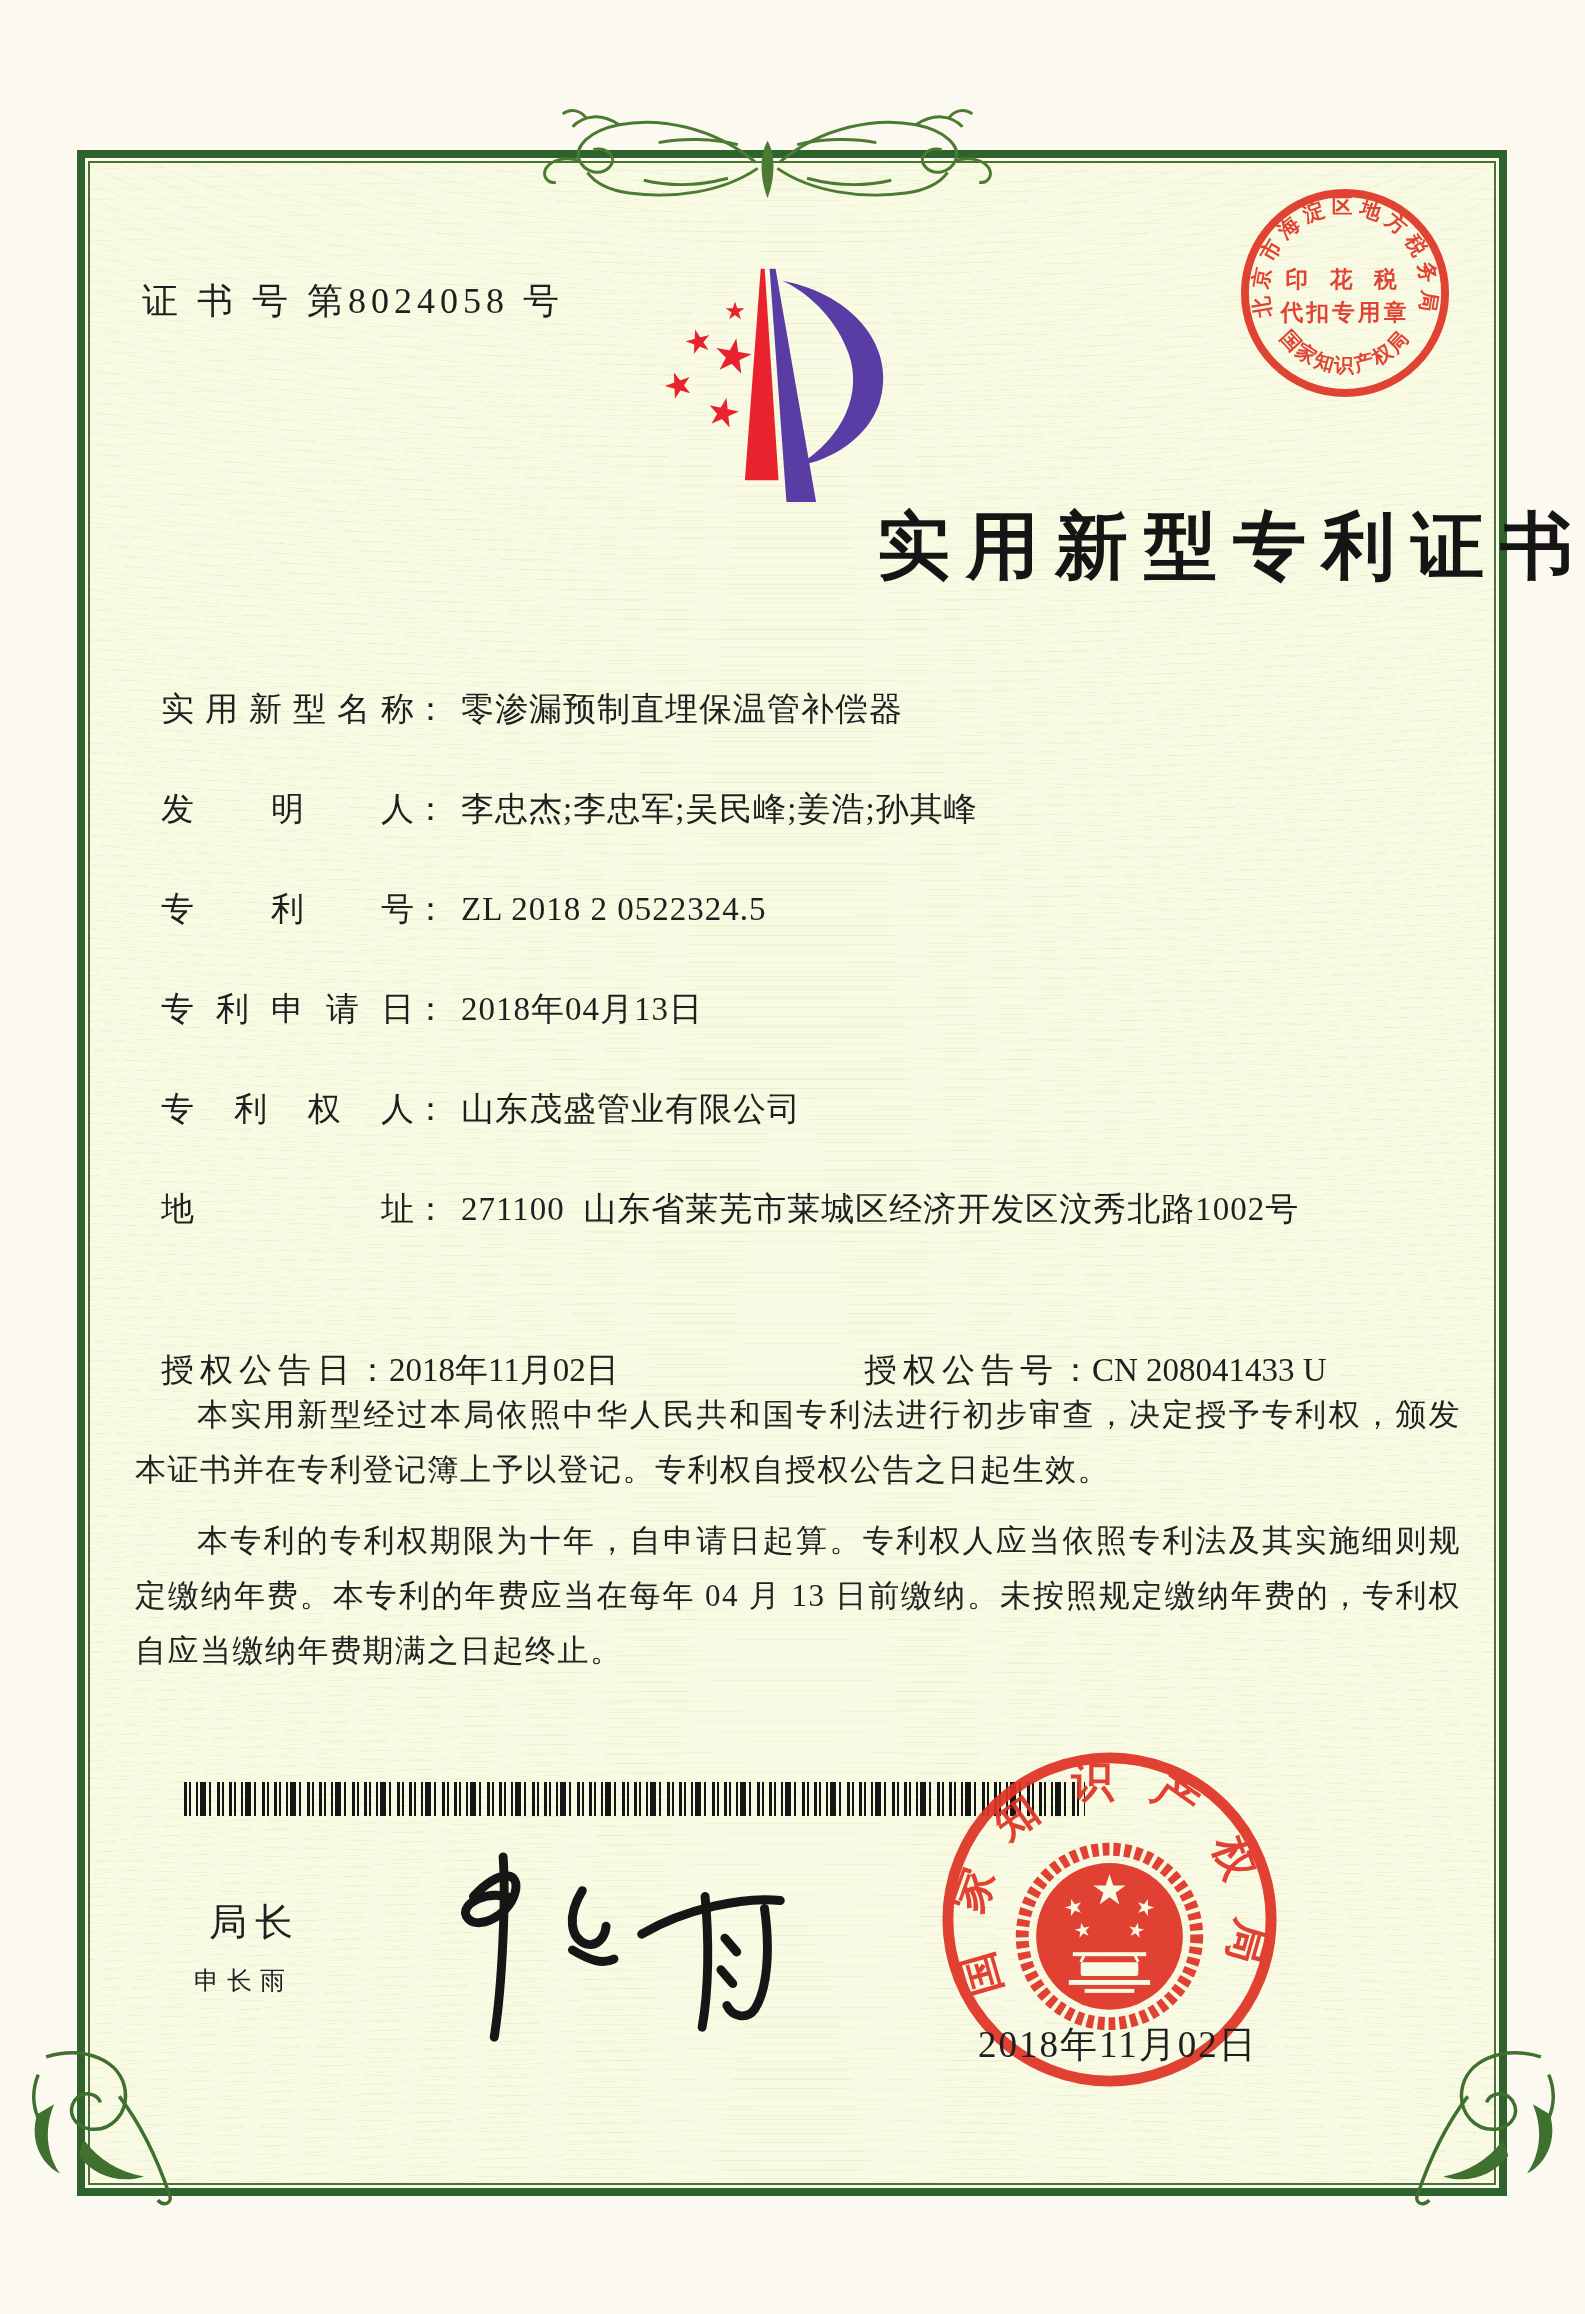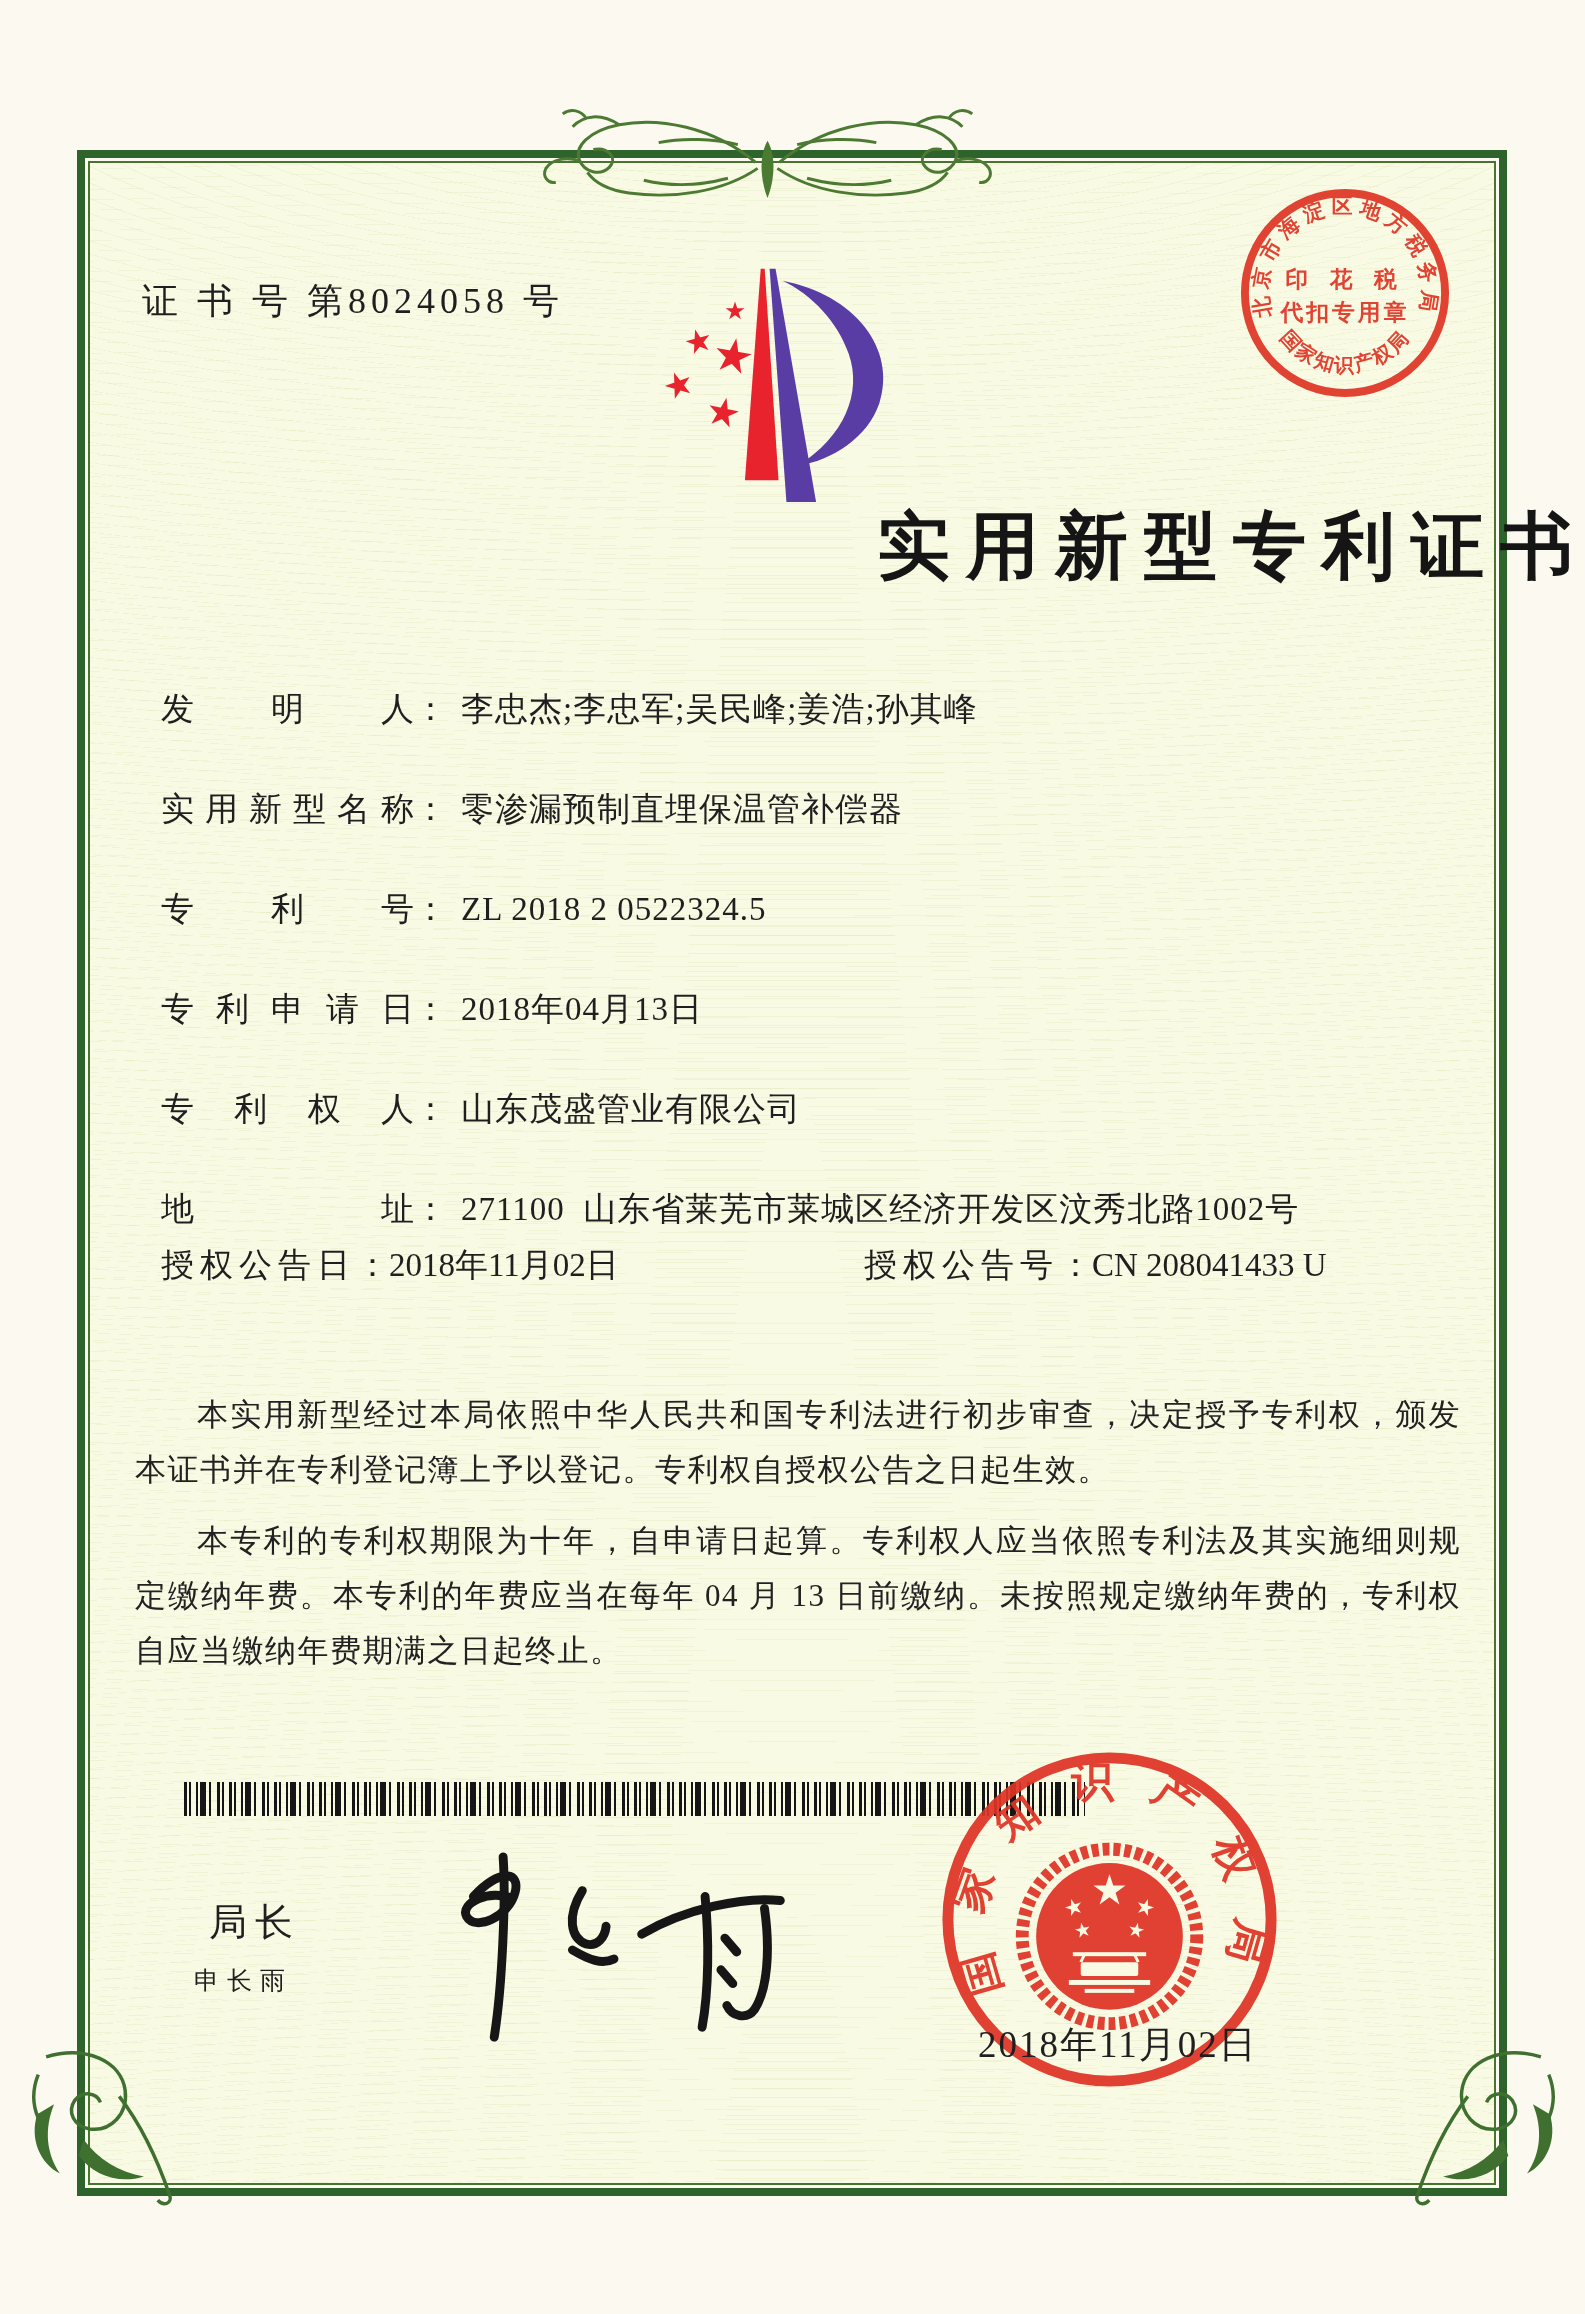--- a/index.html
+++ b/index.html
@@ -33,21 +33,21 @@
   .title{
     position:absolute;left:4px;top:498px;width:1585px;
     text-align:right;font-size:73px;font-weight:bold;letter-spacing:16px;
     color:#151515;
   }
   .fields{position:absolute;left:161px;top:687px;width:1247px;}
   .frow{height:100px;font-size:33px;white-space:nowrap;}
   .flabel{display:inline-block;width:253px;text-align:justify;text-align-last:justify;vertical-align:top;}
   .fcolon{display:inline-block;margin-right:14px;}
   .fvalue{letter-spacing:1px;}
-  .grant-row{position:absolute;left:161px;top:1243px;width:1267px;font-size:33px;white-space:nowrap;}
+  .grant-row{position:absolute;left:161px;top:1348px;width:1267px;font-size:33px;white-space:nowrap;}
   .grant-right{position:absolute;left:703px;top:0;font-family:Liberation Serif, serif;}
   .glabel{letter-spacing:6px;}
   .paras{
     position:absolute;left:119px;top:1371px;width:1358px;
     font-size:31px;line-height:55px;text-align:justify;letter-spacing:1.5px;
     color:#222;
   }
   .paras p{margin:16px;text-indent:2em;}
   
   .barcode{
@@ -154,24 +154,24 @@
       </text>
       <text x="110" y="104" text-anchor="middle" font-size="23" font-weight="bold" fill="#e03425" letter-spacing="8">印 花 税</text>
       <text x="110" y="137" text-anchor="middle" font-size="23" font-weight="bold" fill="#e03425" letter-spacing="3">代扣专用章</text>
     </g>
   </svg>
 
   <div class="title">实用新型专利证书</div>
 
   <div class="fields">
     <div class="frow">
+      <span class="flabel">实用新型名称</span><span class="fcolon">：</span><span class="fvalue">零渗漏预制直埋保温管补偿器</span>
+    </div>
+    <div class="frow">
       <span class="flabel">发明人</span><span class="fcolon">：</span><span class="fvalue">李忠杰;李忠军;吴民峰;姜浩;孙其峰</span>
-    </div>
-    <div class="frow">
-      <span class="flabel">实用新型名称</span><span class="fcolon">：</span><span class="fvalue">零渗漏预制直埋保温管补偿器</span>
     </div>
     <div class="frow">
       <span class="flabel">专利号</span><span class="fcolon">：</span><span class="fvalue">ZL 2018 2 0522324.5</span>
     </div>
     <div class="frow">
       <span class="flabel">专利申请日</span><span class="fcolon">：</span><span class="fvalue">2018年04月13日</span>
     </div>
     <div class="frow">
       <span class="flabel">专利权人</span><span class="fcolon">：</span><span class="fvalue">山东茂盛管业有限公司</span>
     </div>

